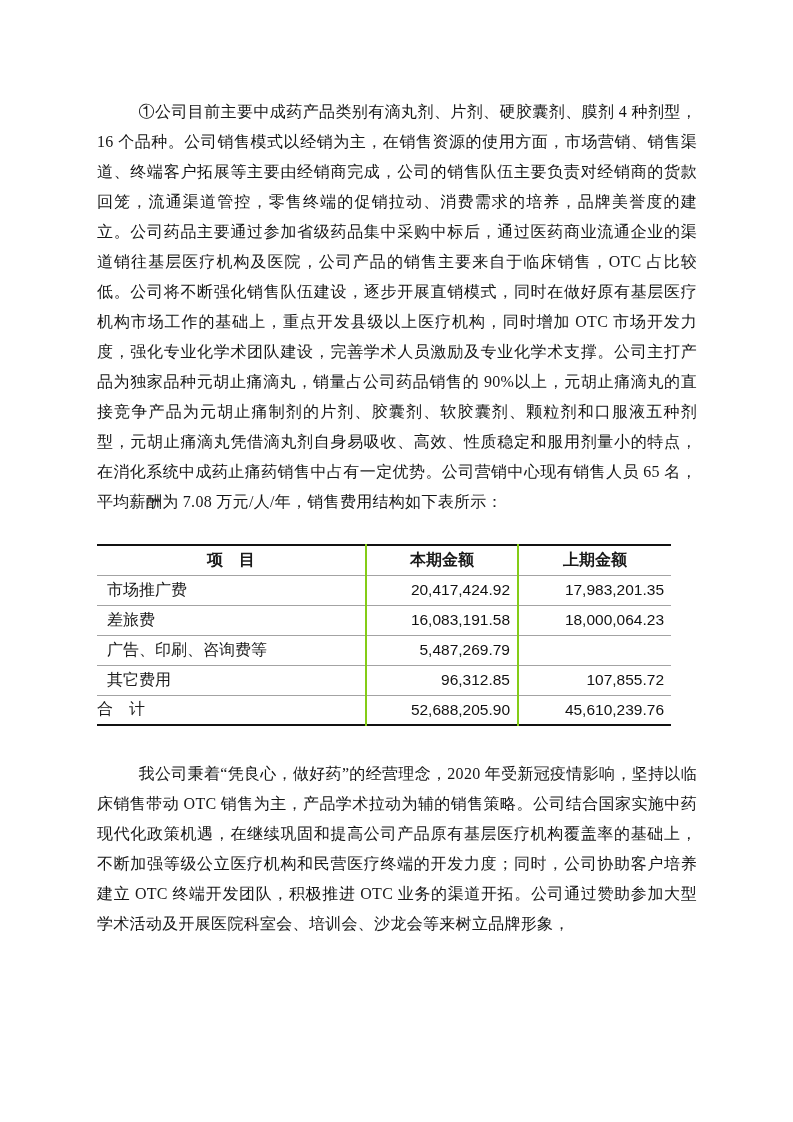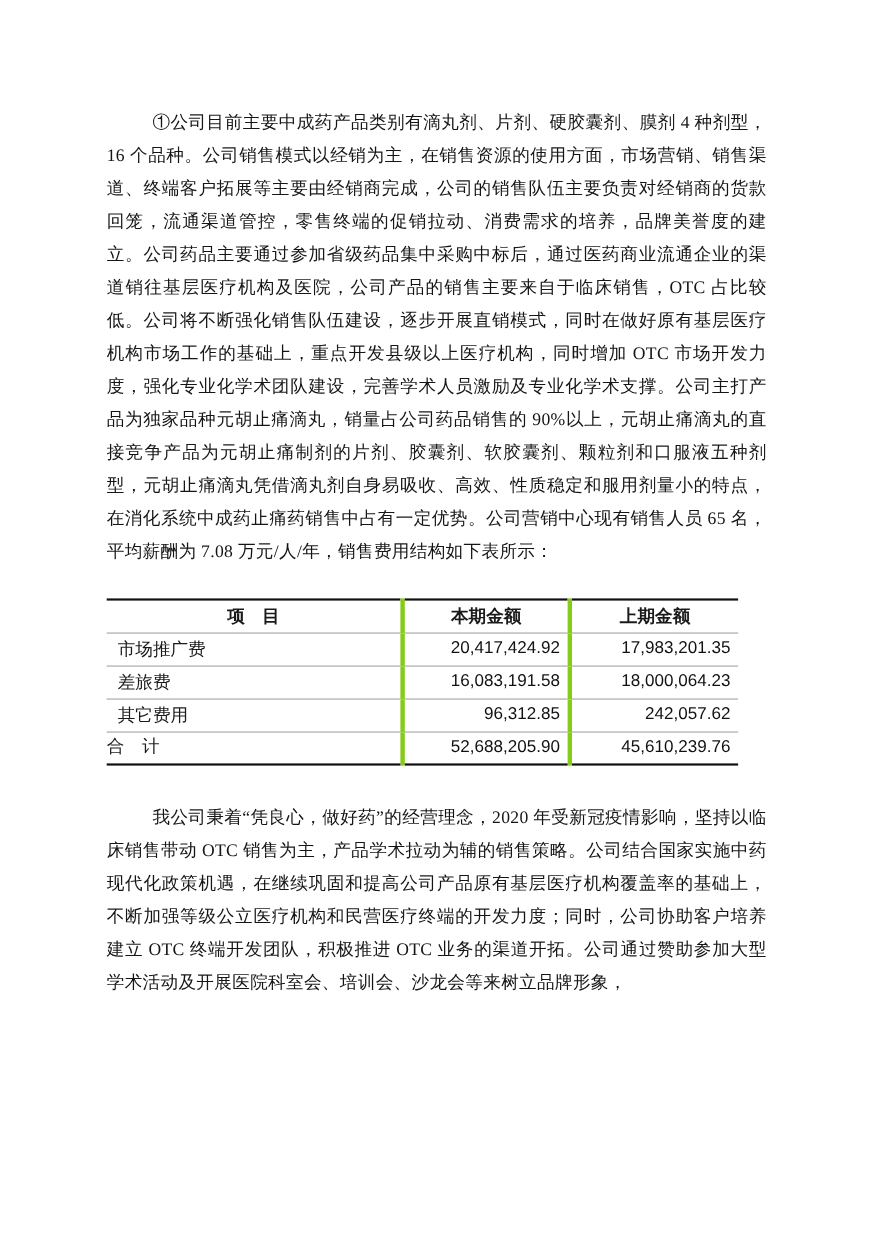--- a/index.html
+++ b/index.html
@@ -42,21 +42,21 @@
   table.expense th, table.expense td {
     height: 30px;
     font-weight: normal;
     vertical-align: middle;
     border-bottom: 1px solid #a3a3a3;
   }
   table.expense tr:last-child td { border-bottom: none; }
 
   
   table.expense th.vline, table.expense td.vline {
-    border-left: 4px solid #84cc16;
+    border-left: 2px solid #84cc16;
   }
 
   table.expense thead th {
     text-align: center;
     font-size: 16px;
     color: #1a1a1a;
     font-weight: bold;
   }
   td.item {
     text-align: left;
@@ -102,23 +102,28 @@
           <td class="item">市场推广费</td>
           <td class="num vline">20,417,424.92</td>
           <td class="num vline">17,983,201.35</td>
         </tr>
         <tr>
           <td class="item">差旅费</td>
           <td class="num vline">16,083,191.58</td>
           <td class="num vline">18,000,064.23</td>
         </tr>
         <tr>
+          <td class="item">广告、印刷、咨询费等</td>
+          <td class="num vline">5,487,269.79</td>
+          <td class="num vline"></td>
+        </tr>
+        <tr>
           <td class="item">其它费用</td>
           <td class="num vline">96,312.85</td>
-          <td class="num vline">242,057.62</td>
+          <td class="num vline">107,855.72</td>
         </tr>
         <tr class="total-row">
           <td class="item">合　计</td>
           <td class="num vline">52,688,205.90</td>
           <td class="num vline">45,610,239.76</td>
         </tr>
       </tbody>
     </table>
 
     <p class="para para-2">我公司秉着“凭良心，做好药”的经营理念，2020 年受新冠疫情影响，坚持以临床销售带动 OTC 销售为主，产品学术拉动为辅的销售策略。公司结合国家实施中药现代化政策机遇，在继续巩固和提高公司产品原有基层医疗机构覆盖率的基础上，不断加强等级公立医疗机构和民营医疗终端的开发力度；同时，公司协助客户培养建立 OTC 终端开发团队，积极推进 OTC 业务的渠道开拓。公司通过赞助参加大型学术活动及开展医院科室会、培训会、沙龙会等来树立品牌形象，</p>

